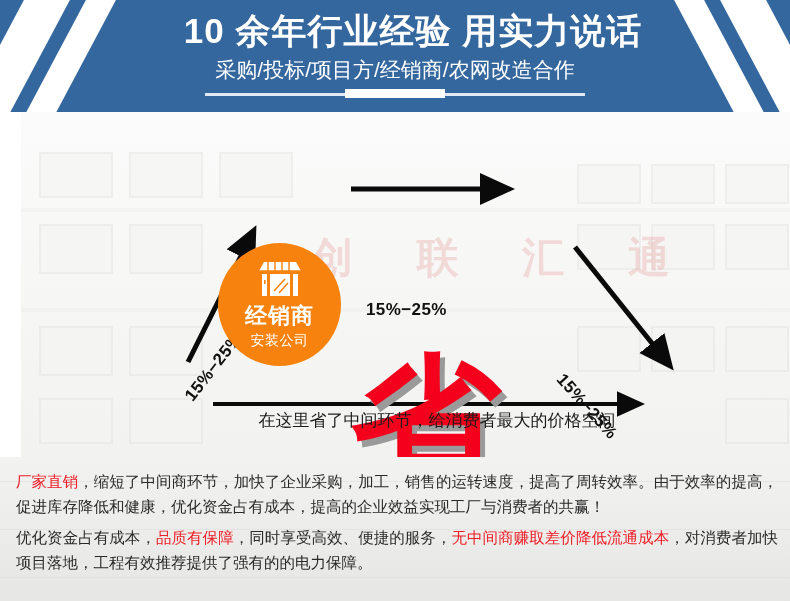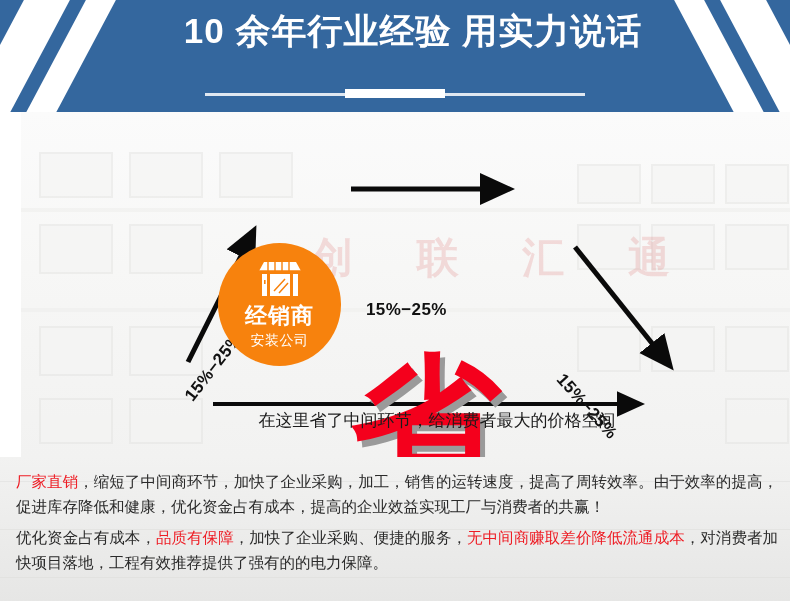--- a/index.html
+++ b/index.html
@@ -118,20 +118,21 @@
 <body>
 
 <div id="page">
 
   <div class="header">
     <div class="hdr-stripe hs-l1"></div>
     <div class="hdr-stripe hs-l2"></div>
     <div class="hdr-stripe hs-r1"></div>
     <div class="hdr-stripe hs-r2"></div>
     <div class="hdr-title">10 余年行业经验 用实力说话</div>
+    <div class="hdr-sub">采购/投标/项目方/经销商/农网改造合作</div>
     <div class="hdr-rule"></div>
     <div class="hdr-rule-mid"></div>
   </div>
 
   <div class="stage">
 
     <div class="bg-building">
       <div class="bg-band" style="left:0;top:96px;width:790px;height:4px;"></div>
       <div class="bg-band" style="left:0;top:196px;width:790px;height:4px;"></div>
       <div class="bg-win" style="left:18px;top:40px;width:74px;height:46px;"></div>
@@ -203,16 +204,16 @@
 
   <div class="footer">
     <div class="foot-tex">
       <div class="ft-x" style="left:0;top:24px;width:790px;"></div>
       <div class="ft-x" style="left:0;top:72px;width:790px;"></div>
       <div class="ft-x" style="left:0;top:120px;width:790px;"></div>
     </div>
 
     <p class="para p1"><span class="red">厂家直销</span><span>，缩短了中间商环节，加快了企业采购，加工，销售的运转速度，提高了周转效率。由于效率的提高，促进库存降低和健康，优化资金占有成本，提高的企业效益实现工厂与消费者的共赢！</span></p>
 
-    <p class="para p2"><span>优化资金占有成本，</span><span class="red">品质有保障</span><span>，加快了企业采购、便捷的服务，</span><span class="red">无中间商赚取差价降低流通成本</span><span>，对消费者加快项目落地，工程有效推荐提供了强有的的电力保障。</span></p>
+    <p class="para p2"><span>优化资金占有成本，</span><span class="red">品质有保障</span><span>，同时享受高效、便捷的服务，</span><span class="red">无中间商赚取差价降低流通成本</span><span>，对消费者加快项目落地，工程有效推荐提供了强有的的电力保障。</span></p>
   </div>
 
 </div>
 
 </body></html>

